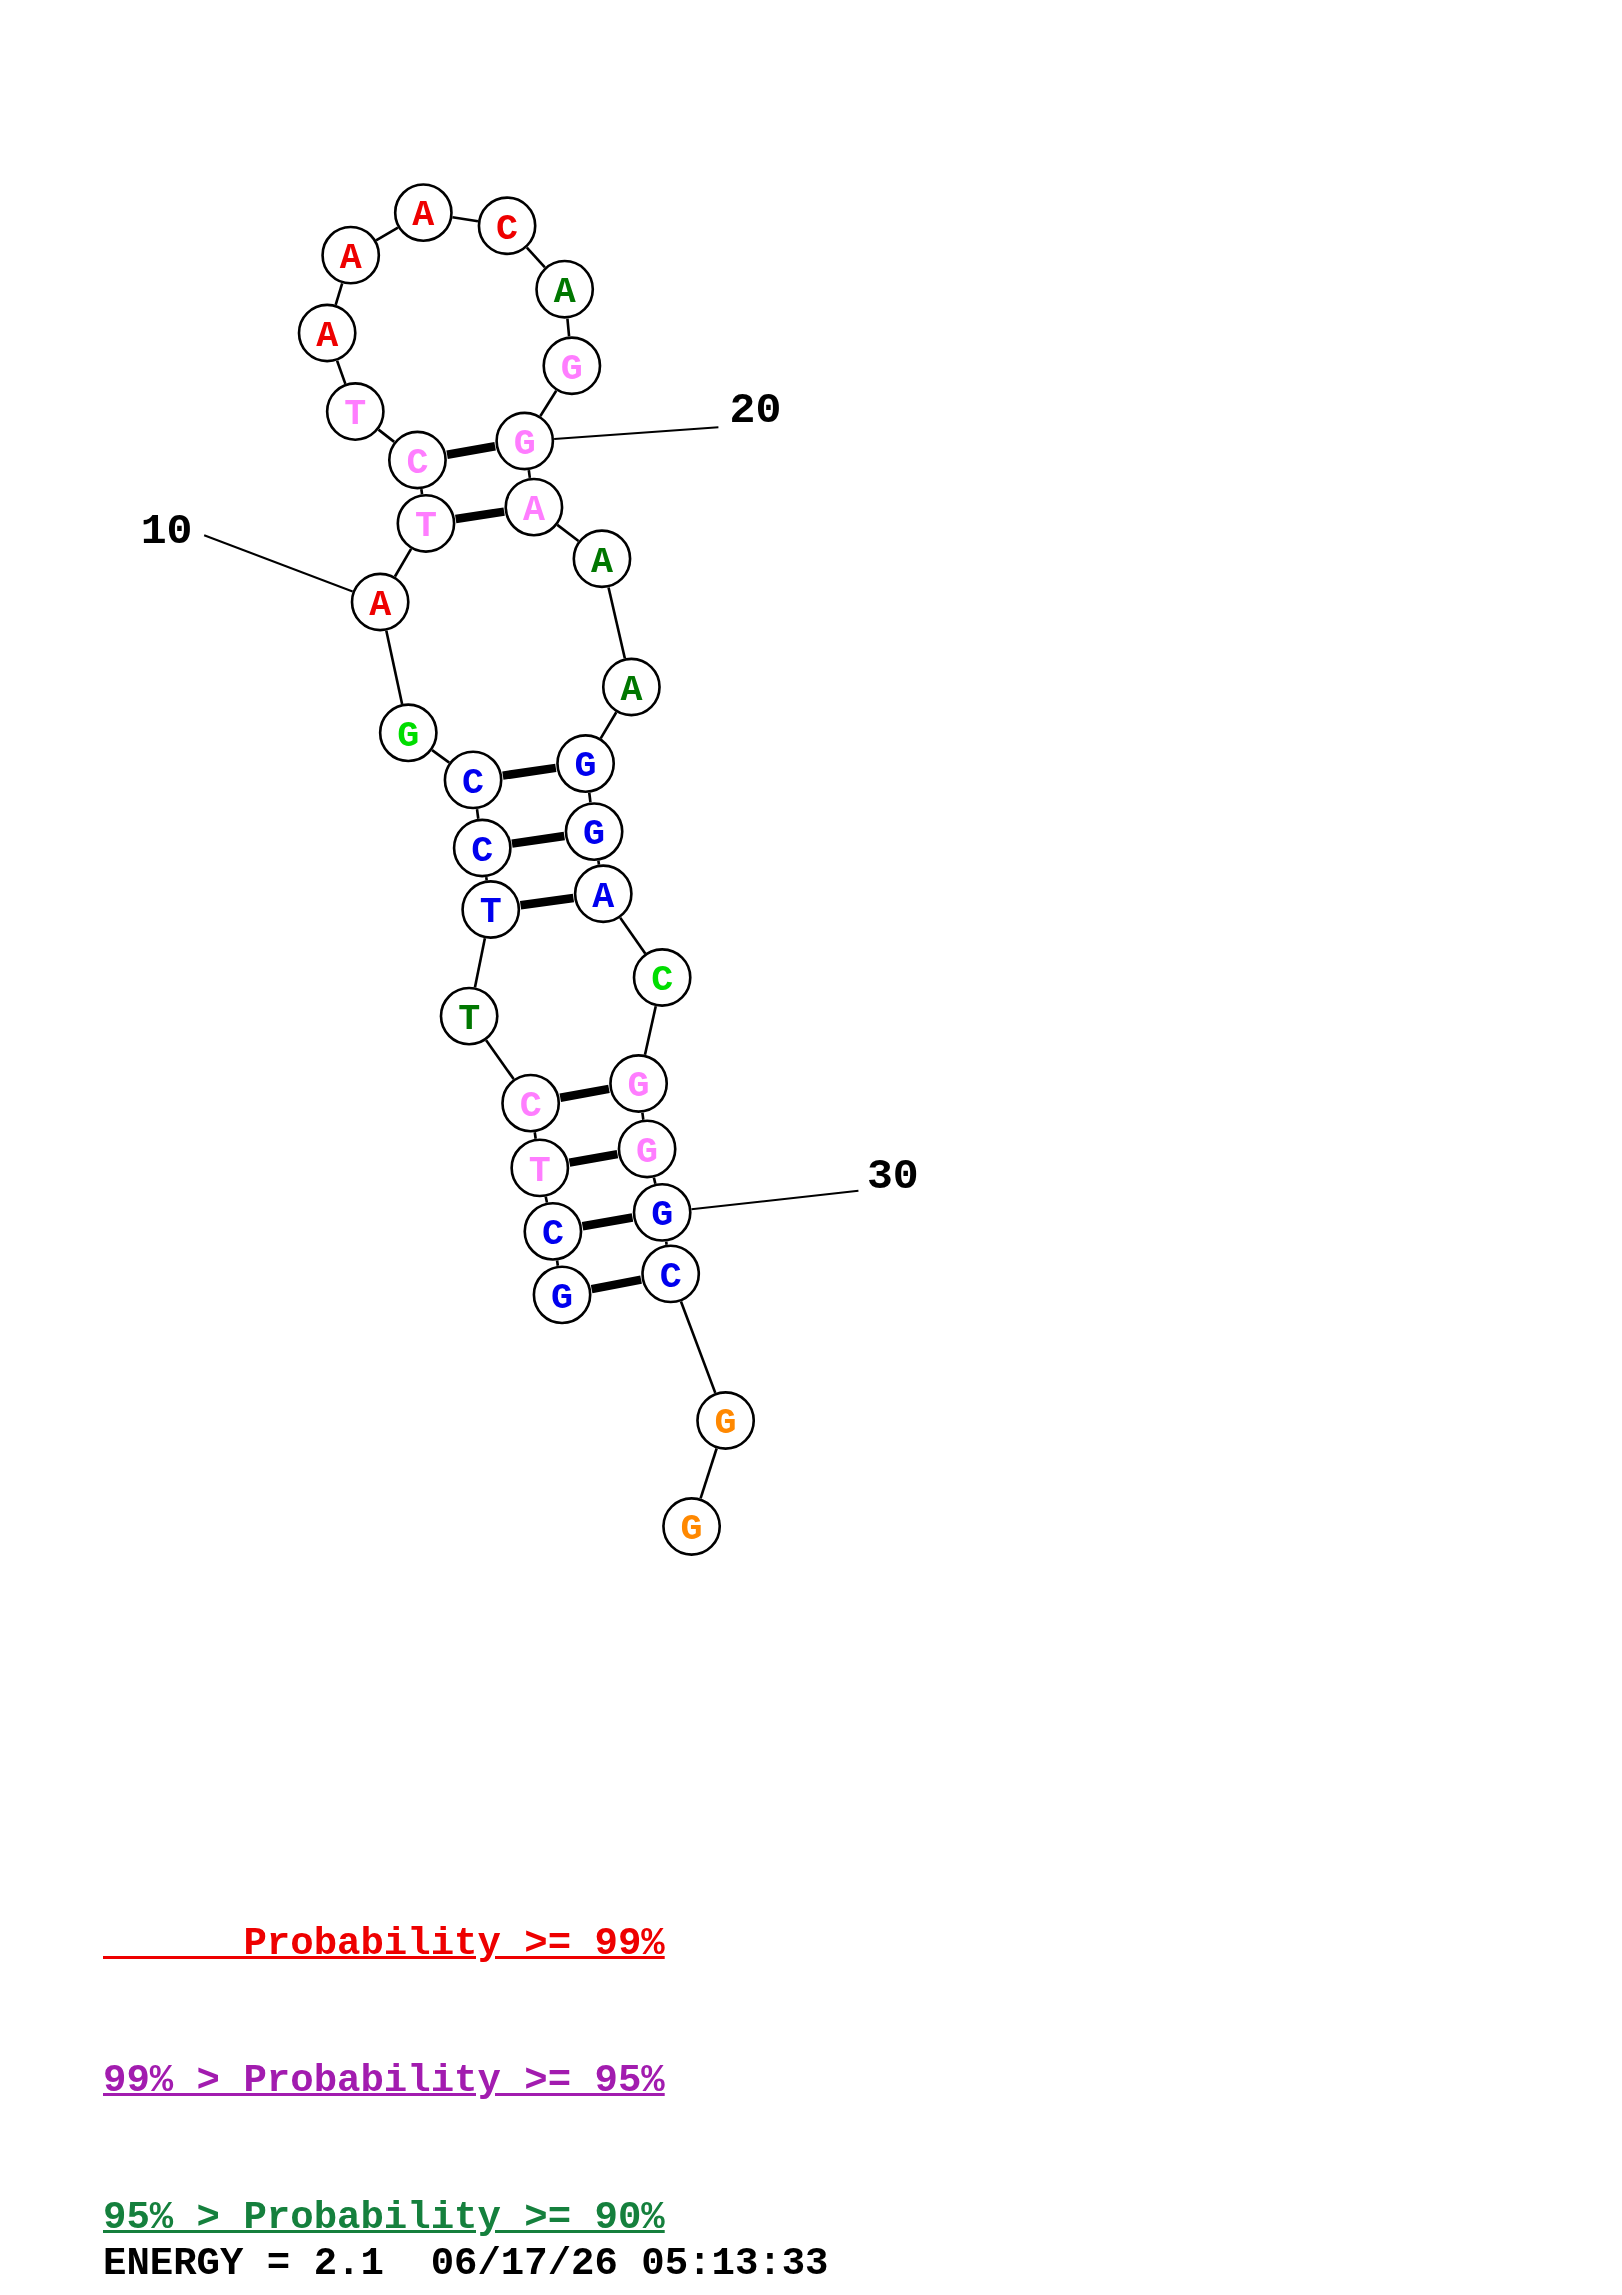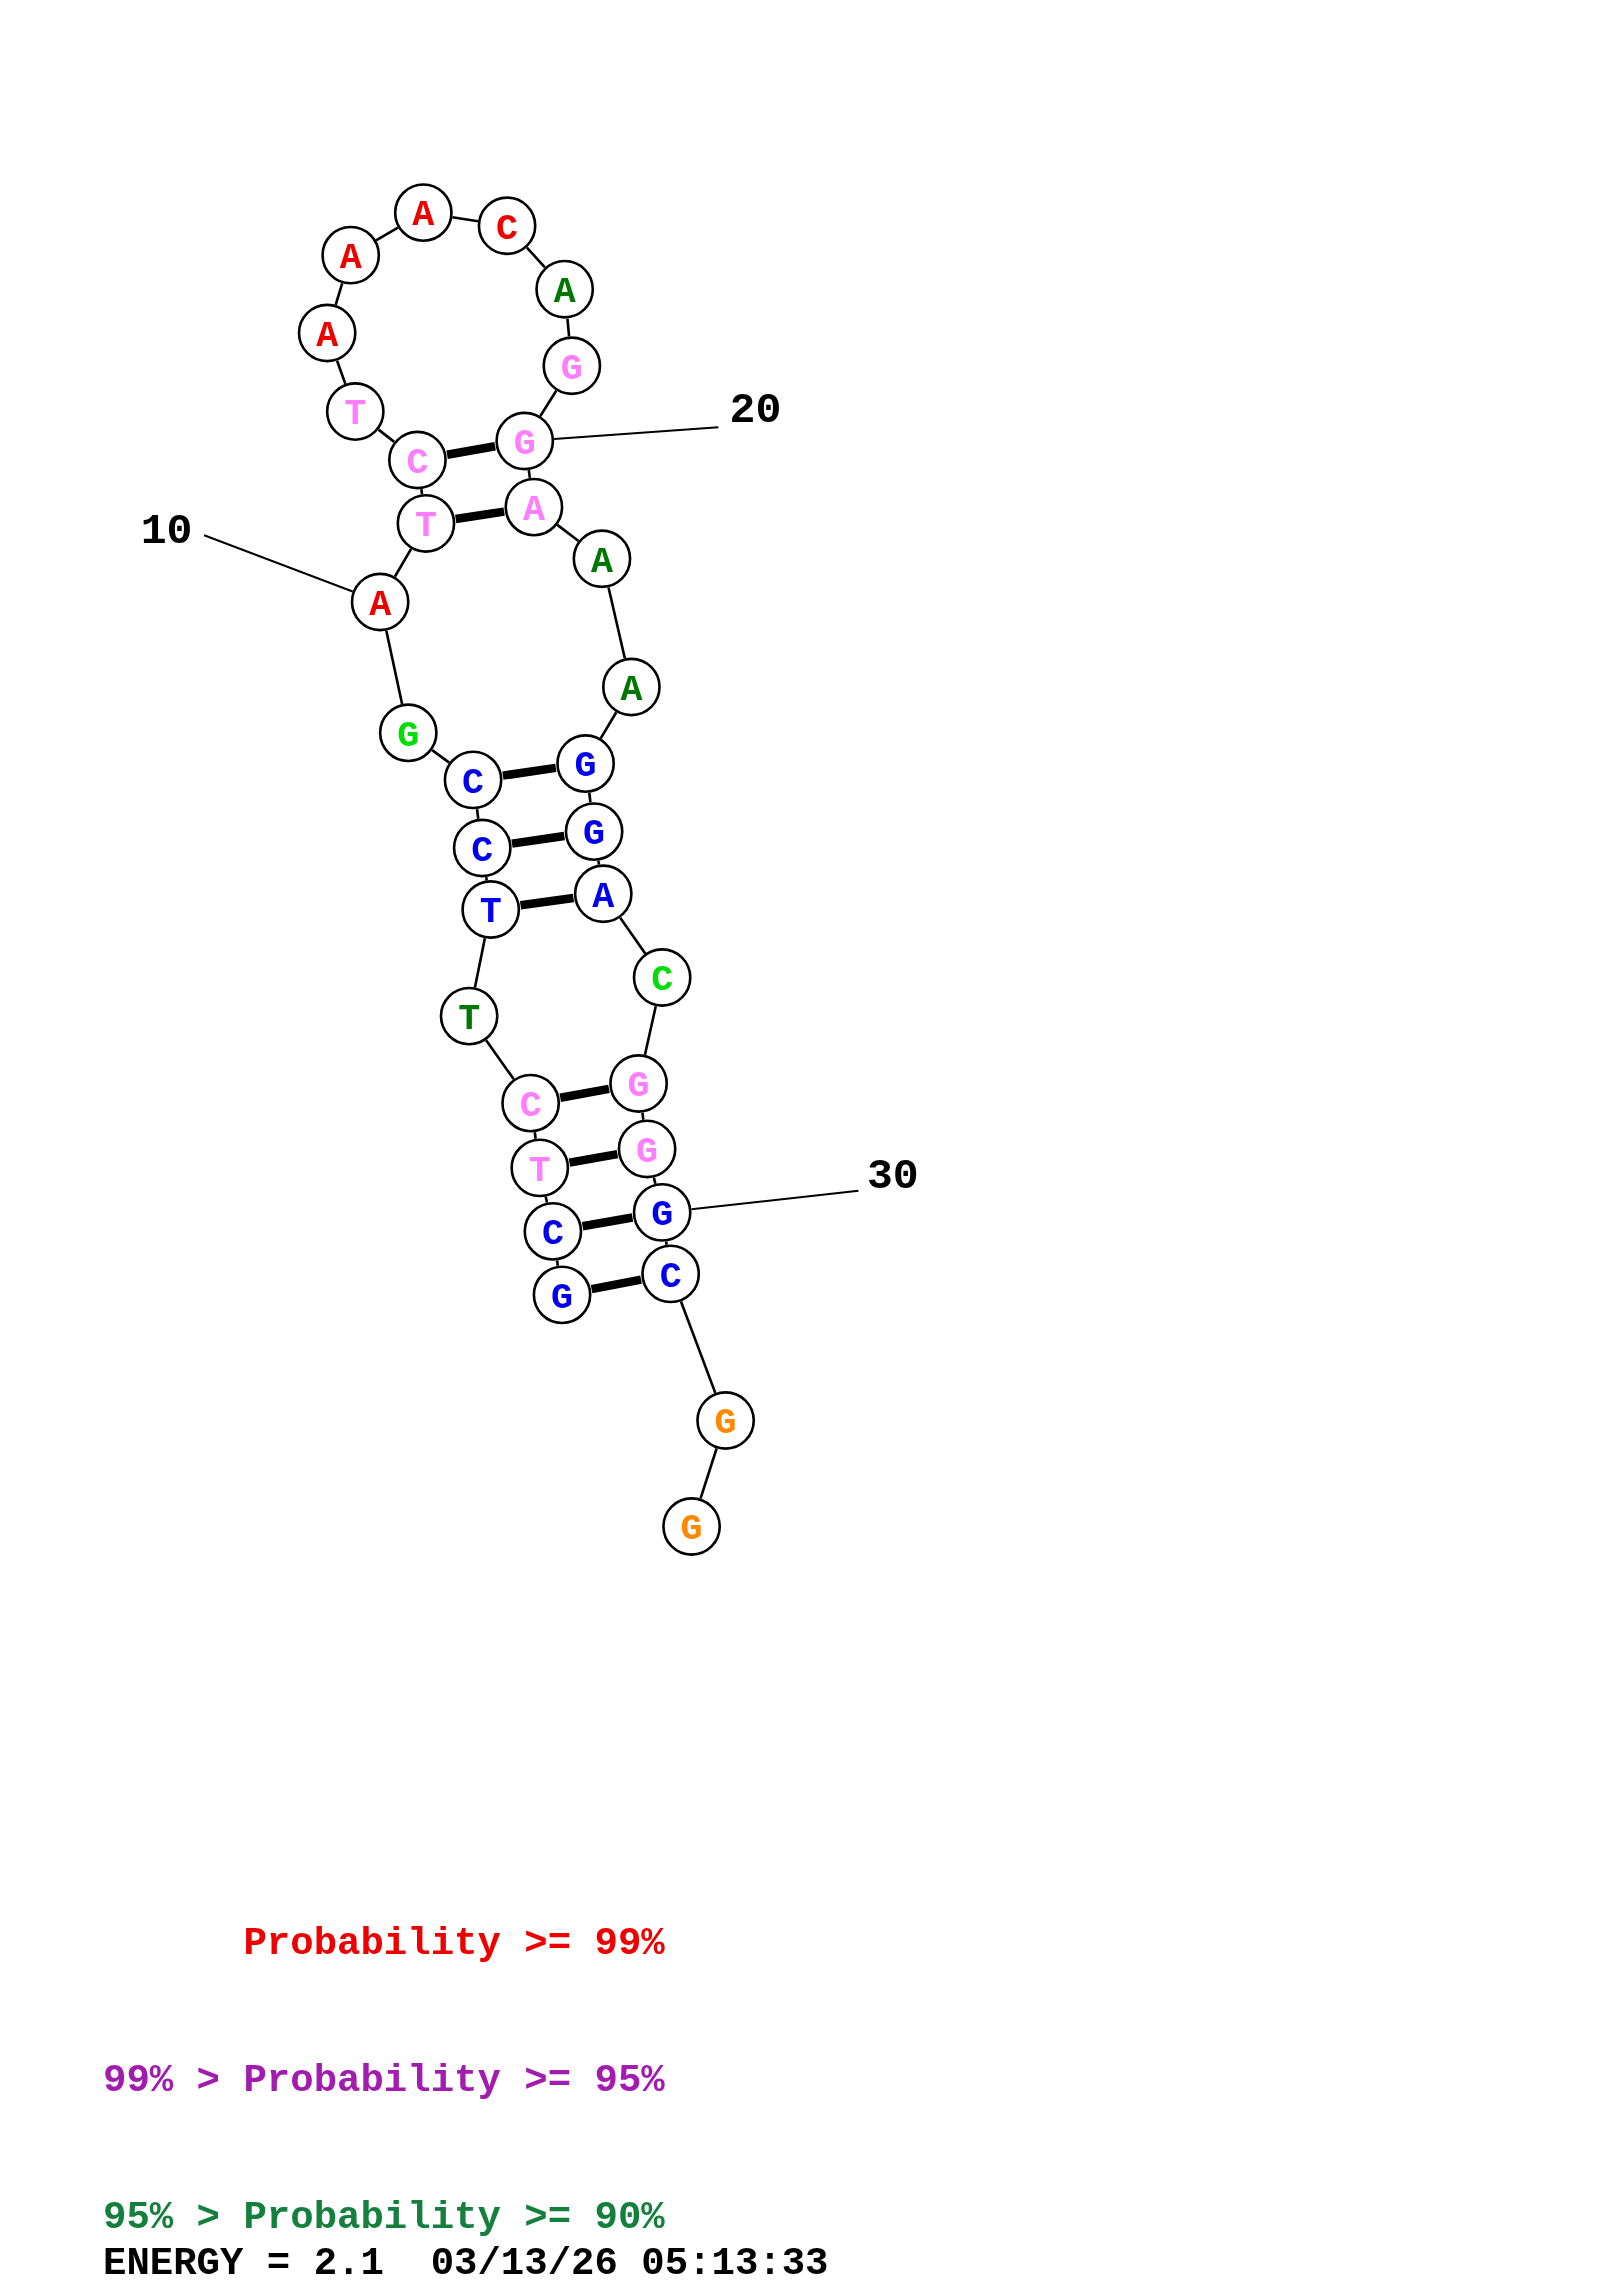--- a/index.html
+++ b/index.html
@@ -30,20 +30,21 @@
     position: absolute;
     left: 103px;
     top: 1832px;
     font-size: 39px;
     font-weight: bold;
     white-space: pre;
   }
   .legend-row {
     height: 49px;
     line-height: 49px;
+    text-decoration: underline;
   }
   .footer {
     position: absolute;
     left: 103px;
     top: 2242px;
     font-size: 39px;
     font-weight: bold;
     color: #000000;
     white-space: pre;
   }
@@ -173,16 +174,16 @@
     <div class="legend-row" style="color: rgb(238, 0, 0);">      Probability &gt;= 99%</div>
     <div class="legend-row" style="color: #a21caf;">99% &gt; Probability &gt;= 95%</div>
     <div class="legend-row" style="color: #15803d;">95% &gt; Probability &gt;= 90%</div>
     
     
     
     
     
   </div>
 
-  <div class="footer">ENERGY = 2.1  03/13/26 05:13:33</div>
+  <div class="footer">ENERGY = 2.1  06/17/26 05:13:33</div>
 
 </div>
 
 
 </body></html>

